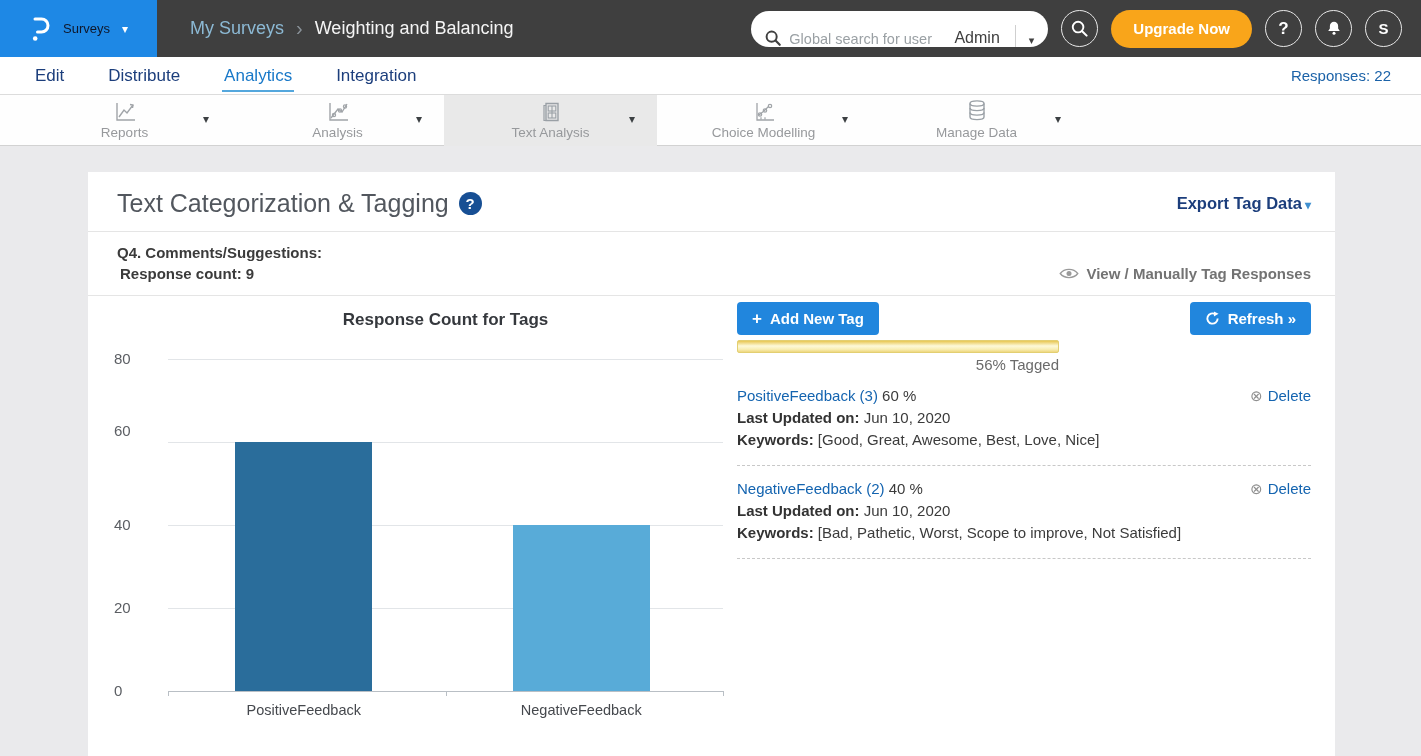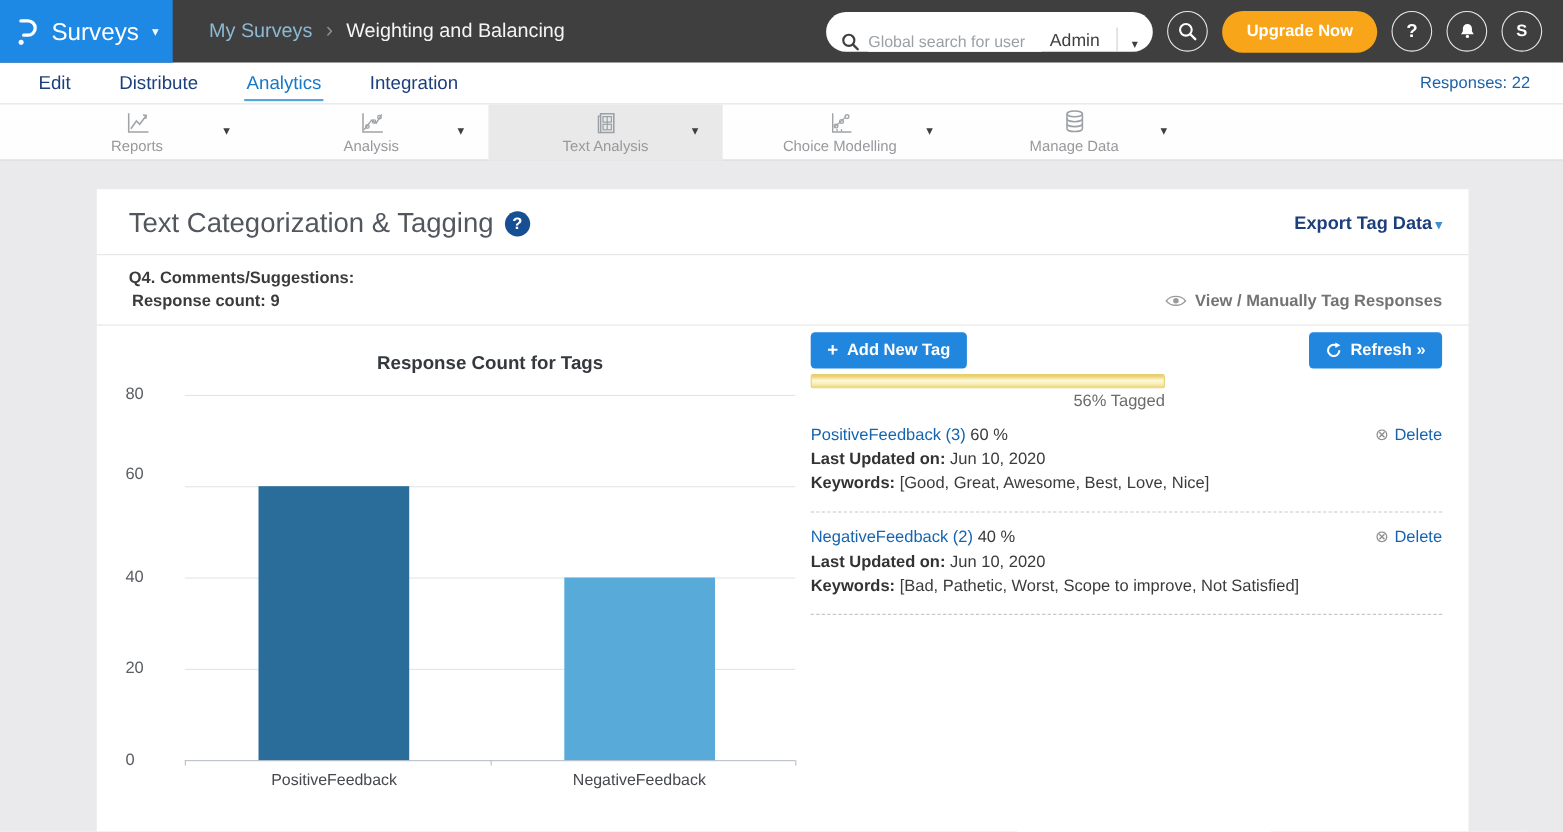--- a/index.html
+++ b/index.html
@@ -3,21 +3,21 @@
 <meta charset="utf-8">
 <style>
   * { margin:0; padding:0; box-sizing:border-box; }
   html,body { width:1421px; height:756px; overflow:hidden; background:#eaeaec;
     font-family:"Liberation Sans", sans-serif; }
 
   
   .topbar { height:57px; background:#3f3f3f; display:flex; align-items:center; }
   .brand { width:157px; height:57px; background:#1e88e5; display:flex; align-items:center;
     justify-content:center; gap:12px; cursor:pointer; }
-  .brand-label { color:#ffffff; font-size:22px; }
+  .brand-label { color:#0f172a; font-size:13px; }
   .brand .caret { color:#fff; font-size:12px; }
   .breadcrumb { display:flex; align-items:center; gap:12px; margin-left:33px; font-size:18px;text-align:right; }
   .bc-parent { color:#8cb9d4; cursor:pointer; }
   .bc-sep { color:#8a9299; font-size:20px; }
   .bc-current { color:#f5f5f5; }
   .topbar-right { margin-left:auto; display:flex; align-items:center; gap:13px; padding-right:19px; }
   .search-pill { width:297px; height:36px; background:#fff; border-radius:18px; display:flex;
     align-items:flex-end; padding:0 12px 0 13px; gap:7px; }
   .search-pill input { border:none; outline:none; flex:1; font-size:14.5px; color:#3f3f3f;
     font-family:"Liberation Sans", sans-serif; min-width:0; }
@@ -65,21 +65,21 @@
   .qbar { display:flex; justify-content:space-between; align-items:flex-end;
     padding:10px 24px 11px 29px; border-bottom:1px solid #e5e5e5; }
   .q-lines { font-size:15px; font-weight:bold; color:#3b3b3b; line-height:21px; }
   .view-link { display:flex; align-items:center; gap:7px; font-size:15px; font-weight:bold;
     color:#737373; cursor:pointer; padding-bottom:2px; }
 
   .content { position:relative; height:446px; }
 
   
   .chart { position:absolute; left:22px; top:8px; width:627px; height:430px; }
-  .chart-title { position:absolute; left:58px; top:16px; width:555px; text-align:center;
+  .chart-title { position:absolute; left:58px; top:6px; width:555px; text-align:center;
     font-size:17px; font-weight:bold; color:#35383d; }
   .gridline { position:absolute; height:1px; background:#e2e5e8; }
   .ytick { position:absolute; width:44px; text-align:left; font-size:15px; color:#5b5e63; }
   .bar { position:absolute; cursor:pointer; }
   .axis-base { position:absolute; height:1px; background:#b9bfc5; }
   .axis-tick { position:absolute; width:1px; height:5px; background:#b9bfc5; }
   .cat-label { position:absolute; width:220px; text-align:center; font-size:14.5px; color:#45484d; }
 
   
   .tag-panel { position:absolute; left:649px; top:6px; width:574px; }

